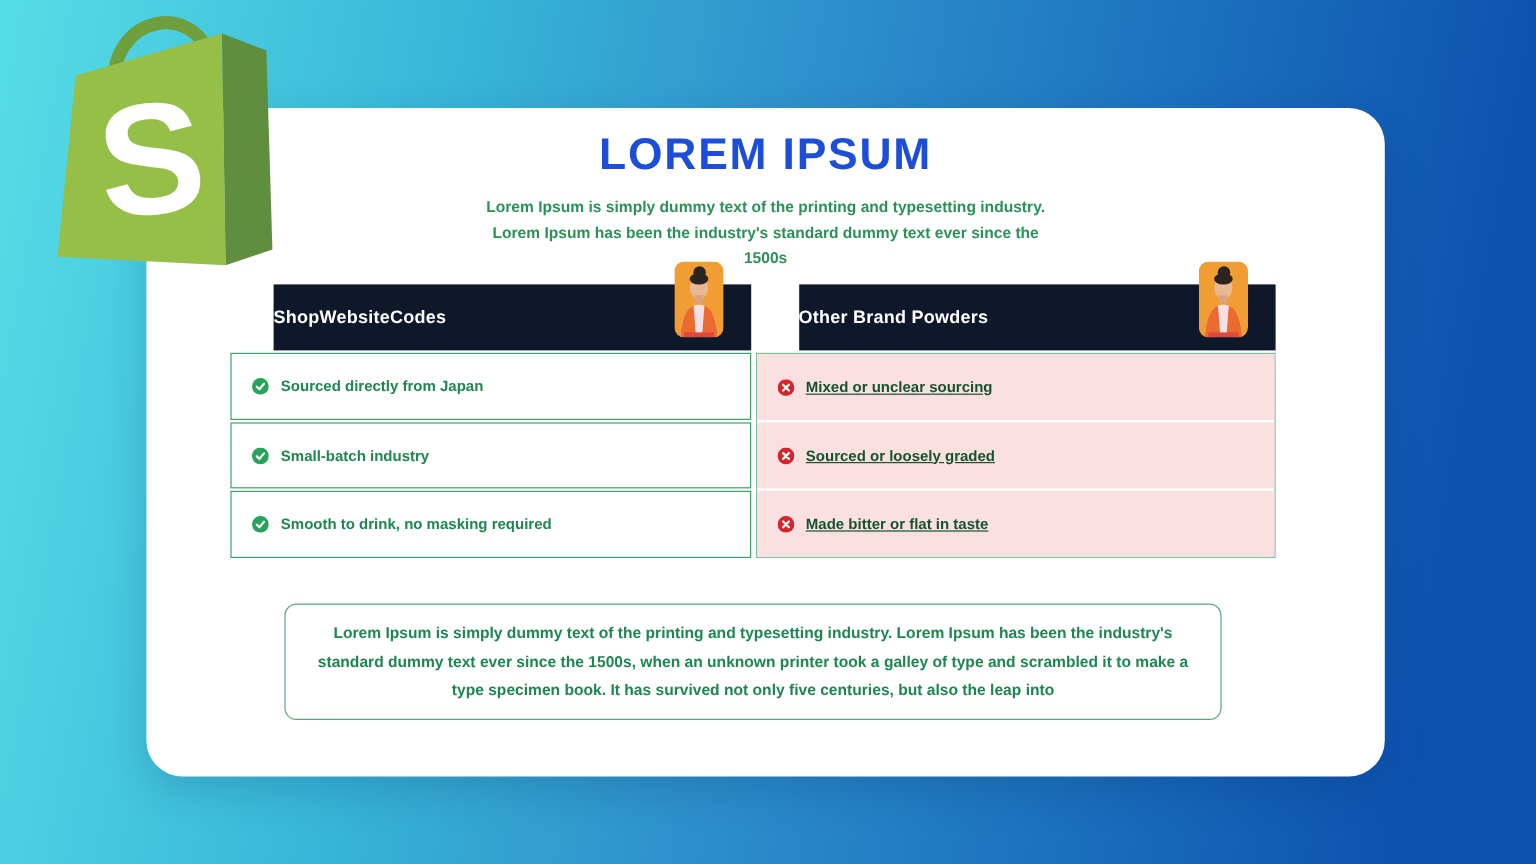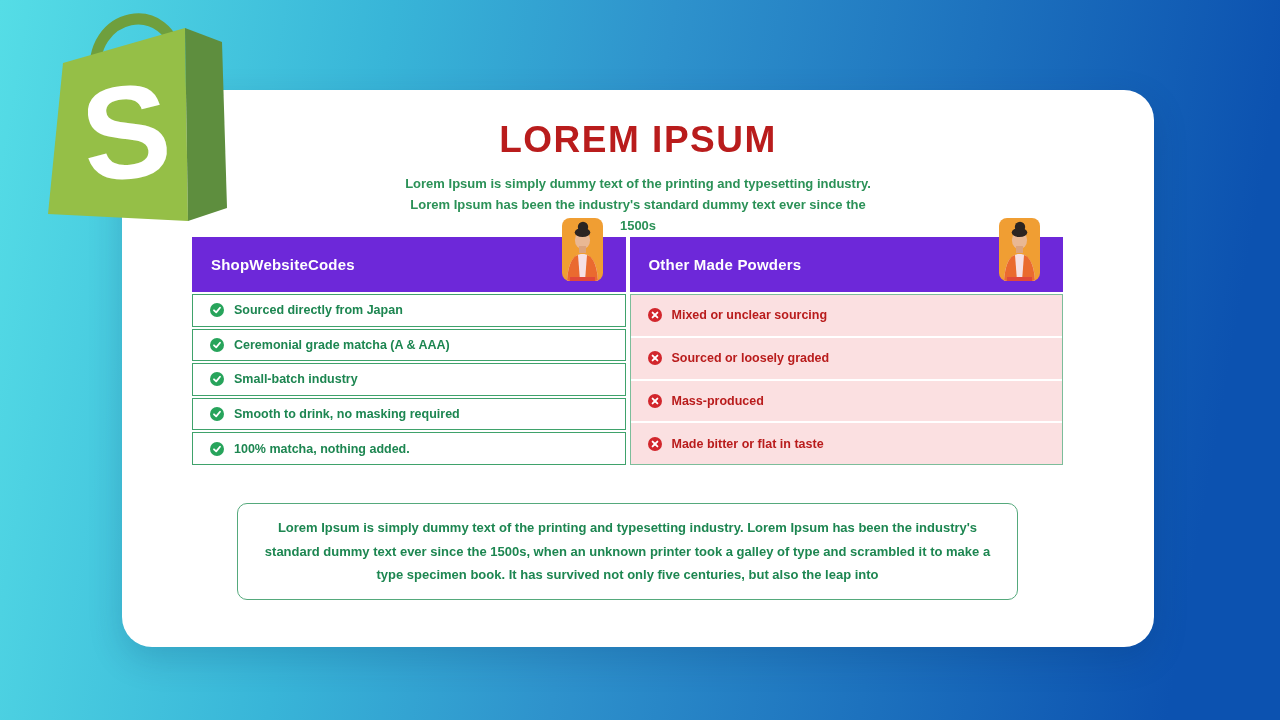--- a/index.html
+++ b/index.html
@@ -11,48 +11,48 @@
   }
 
   
   .card{
     position:absolute; left:122px; top:90px; width:1032px; height:557px;
     background:#ffffff; border-radius:30px;
     box-shadow:0 12px 34px rgba(6,40,90,.18);
   }
 
   .title{
-    margin-top:29px; text-align:center;
-    font-size:37px; font-weight:800; letter-spacing:1.5px; color:#b91c1c;
+    margin-top:18px; text-align:center;
+    font-size:37px; font-weight:800; letter-spacing:1.5px; color:#1d4ed8;
   }
   .subtitle{
     margin:12px auto 0; width:490px; text-align:center;
     font-size:13px; line-height:1.62; font-weight:600; color:#2b9157;
   }
 
   
   .cmp-table{ position:absolute; left:70px; top:147px; width:871px; display:flex; gap:4px; }
   .cmp-col{ flex:1; position:relative; }
   .col-header{
-    height:55px; background:#6d28d9; color:#ffffff;
+    height:55px; background:#0f172a; color:#ffffff;
     font-size:15px; font-weight:700; letter-spacing:.2px;
-    display:flex; align-items:center; padding-left:19px;
+    display:flex; align-items:center; margin-left:36px;
   }
   .avatar{
     position:absolute; top:-19px; right:23px; width:41px; height:63px; z-index:2;
     border-radius:8px; overflow:hidden; display:block;
   }
   .rows{ margin-top:2px; height:171px; display:flex; flex-direction:column; gap:2px; }
   .row{
     flex:1; display:flex; align-items:center; gap:10px; padding-left:17px;
     font-size:12.5px; font-weight:600;
   }
   .rows.good .row{ background:#ffffff; border:1px solid #3fa26b; color:#1d8651; }
   .rows.bad{ border:1px solid #7cbd9a; background:#ffffff; }
-  .rows.bad .row{ background:#fbe0e1; color:#b91c1c; }
+  .rows.bad .row{ background:#fbe0e1; color:#14532d;text-decoration:underline; }
   .row-icon{ width:14px; height:14px; flex:0 0 14px; display:block; }
 
   
   .footer-box{
     position:absolute; left:115px; top:413px; width:781px; height:97px;
     border:1px solid #55a97c; border-radius:10px; background:#ffffff;
     display:flex; align-items:center; justify-content:center; padding:0 26px;
   }
   .footer-box p{
     text-align:center; font-size:13px; line-height:1.8; font-weight:600; color:#1d8651;
@@ -99,86 +99,65 @@
               <circle cx="7" cy="7" r="7" fill="#27a45b"></circle>
               <path d="M4 7.3 L6.2 9.4 L10 4.8" stroke="#fff" stroke-width="1.8" fill="none" stroke-linecap="round" stroke-linejoin="round"></path>
             </svg>
           <span>Sourced directly from Japan</span>
         </div>
         <div class="row">
           <svg class="row-icon" viewBox="0 0 14 14">
               <circle cx="7" cy="7" r="7" fill="#27a45b"></circle>
               <path d="M4 7.3 L6.2 9.4 L10 4.8" stroke="#fff" stroke-width="1.8" fill="none" stroke-linecap="round" stroke-linejoin="round"></path>
             </svg>
-          <span>Ceremonial grade matcha (A &amp; AAA)</span>
-        </div>
-        <div class="row">
-          <svg class="row-icon" viewBox="0 0 14 14">
-              <circle cx="7" cy="7" r="7" fill="#27a45b"></circle>
-              <path d="M4 7.3 L6.2 9.4 L10 4.8" stroke="#fff" stroke-width="1.8" fill="none" stroke-linecap="round" stroke-linejoin="round"></path>
-            </svg>
           <span>Small-batch industry</span>
         </div>
         <div class="row">
           <svg class="row-icon" viewBox="0 0 14 14">
               <circle cx="7" cy="7" r="7" fill="#27a45b"></circle>
               <path d="M4 7.3 L6.2 9.4 L10 4.8" stroke="#fff" stroke-width="1.8" fill="none" stroke-linecap="round" stroke-linejoin="round"></path>
             </svg>
           <span>Smooth to drink, no masking required</span>
-        </div>
-        <div class="row">
-          <svg class="row-icon" viewBox="0 0 14 14">
-              <circle cx="7" cy="7" r="7" fill="#27a45b"></circle>
-              <path d="M4 7.3 L6.2 9.4 L10 4.8" stroke="#fff" stroke-width="1.8" fill="none" stroke-linecap="round" stroke-linejoin="round"></path>
-            </svg>
-          <span>100% matcha, nothing added.</span>
         </div>
       </div>
     </div>
 
     <div class="cmp-col">
       <svg class="avatar" viewBox="0 0 41 63" aria-hidden="true">
         <rect x="0" y="0" width="41" height="63" fill="#f09e33"></rect>
         <circle cx="21" cy="9" r="5.2" fill="#2b2421"></circle>
         <ellipse cx="20.5" cy="22" rx="7.6" ry="9.2" fill="#e9b894"></ellipse>
         <ellipse cx="20.5" cy="14.5" rx="7.8" ry="4.6" fill="#2b2421"></ellipse>
         <rect x="17" y="28" width="7" height="7" fill="#dba37e"></rect>
         <path d="M5,63 C6,44 12,36 20.5,36 C29,36 35,44 36,63 Z" fill="#f5e0e5"></path>
         <path d="M5,63 C6,46 11,38 16,37 L18,63 Z" fill="#ea6a2f"></path>
         <path d="M36,63 C35,46 30,38 25,37 L23,63 Z" fill="#ea6a2f"></path>
         <rect x="8" y="59" width="25" height="4" fill="#e0483a"></rect>
       </svg>
-      <div class="col-header">Other Made Powders</div>
+      <div class="col-header">Other Brand Powders</div>
       <div class="rows bad">
         <div class="row">
           <svg class="row-icon" viewBox="0 0 14 14">
               <circle cx="7" cy="7" r="7" fill="#d2262c"></circle>
               <path d="M4.6 4.6 L9.4 9.4 M9.4 4.6 L4.6 9.4" stroke="#fff" stroke-width="1.9" stroke-linecap="round"></path>
             </svg>
           <span>Mixed or unclear sourcing</span>
         </div>
         <div class="row">
           <svg class="row-icon" viewBox="0 0 14 14">
               <circle cx="7" cy="7" r="7" fill="#d2262c"></circle>
               <path d="M4.6 4.6 L9.4 9.4 M9.4 4.6 L4.6 9.4" stroke="#fff" stroke-width="1.9" stroke-linecap="round"></path>
             </svg>
           <span>Sourced or loosely graded</span>
         </div>
         <div class="row">
           <svg class="row-icon" viewBox="0 0 14 14">
               <circle cx="7" cy="7" r="7" fill="#d2262c"></circle>
               <path d="M4.6 4.6 L9.4 9.4 M9.4 4.6 L4.6 9.4" stroke="#fff" stroke-width="1.9" stroke-linecap="round"></path>
             </svg>
-          <span>Mass-produced</span>
-        </div>
-        <div class="row">
-          <svg class="row-icon" viewBox="0 0 14 14">
-              <circle cx="7" cy="7" r="7" fill="#d2262c"></circle>
-              <path d="M4.6 4.6 L9.4 9.4 M9.4 4.6 L4.6 9.4" stroke="#fff" stroke-width="1.9" stroke-linecap="round"></path>
-            </svg>
           <span>Made bitter or flat in taste</span>
         </div>
       </div>
     </div>
   </div>
 
   <div class="footer-box">
     <p>Lorem Ipsum is simply dummy text of the printing and typesetting industry. Lorem Ipsum has been the industry's standard dummy text ever since the 1500s, when an unknown printer took a galley of type and scrambled it to make a type specimen book. It has survived not only five centuries, but also the leap into</p>
   </div>
 

